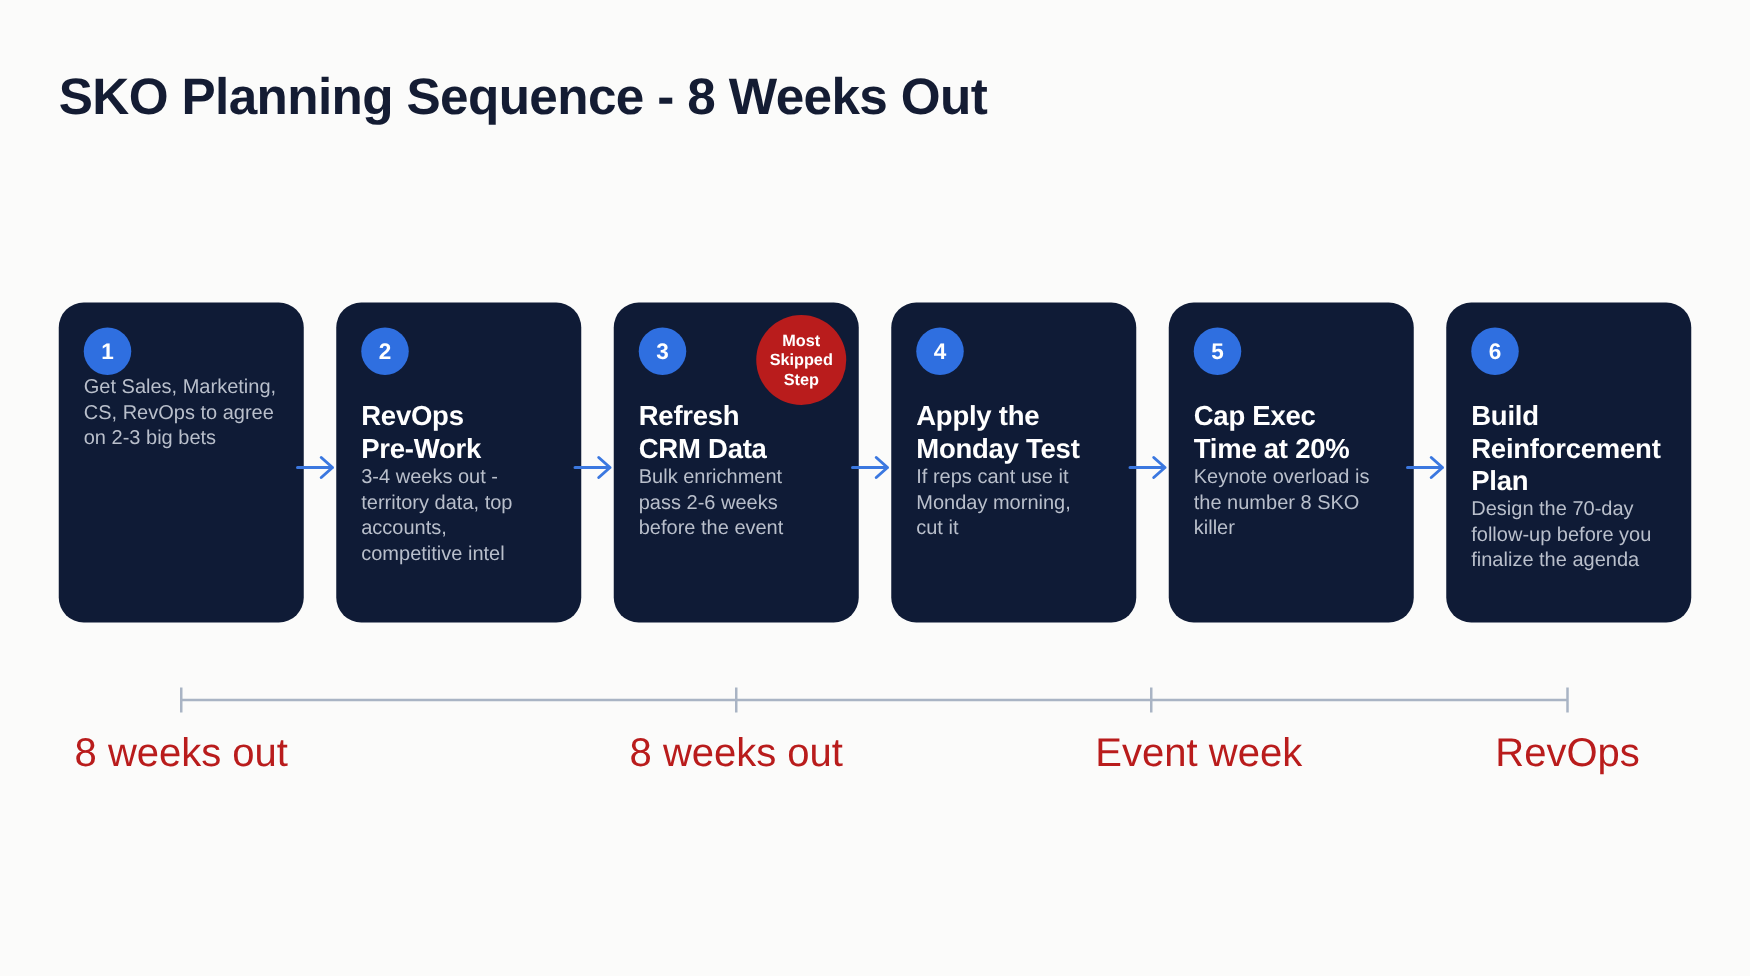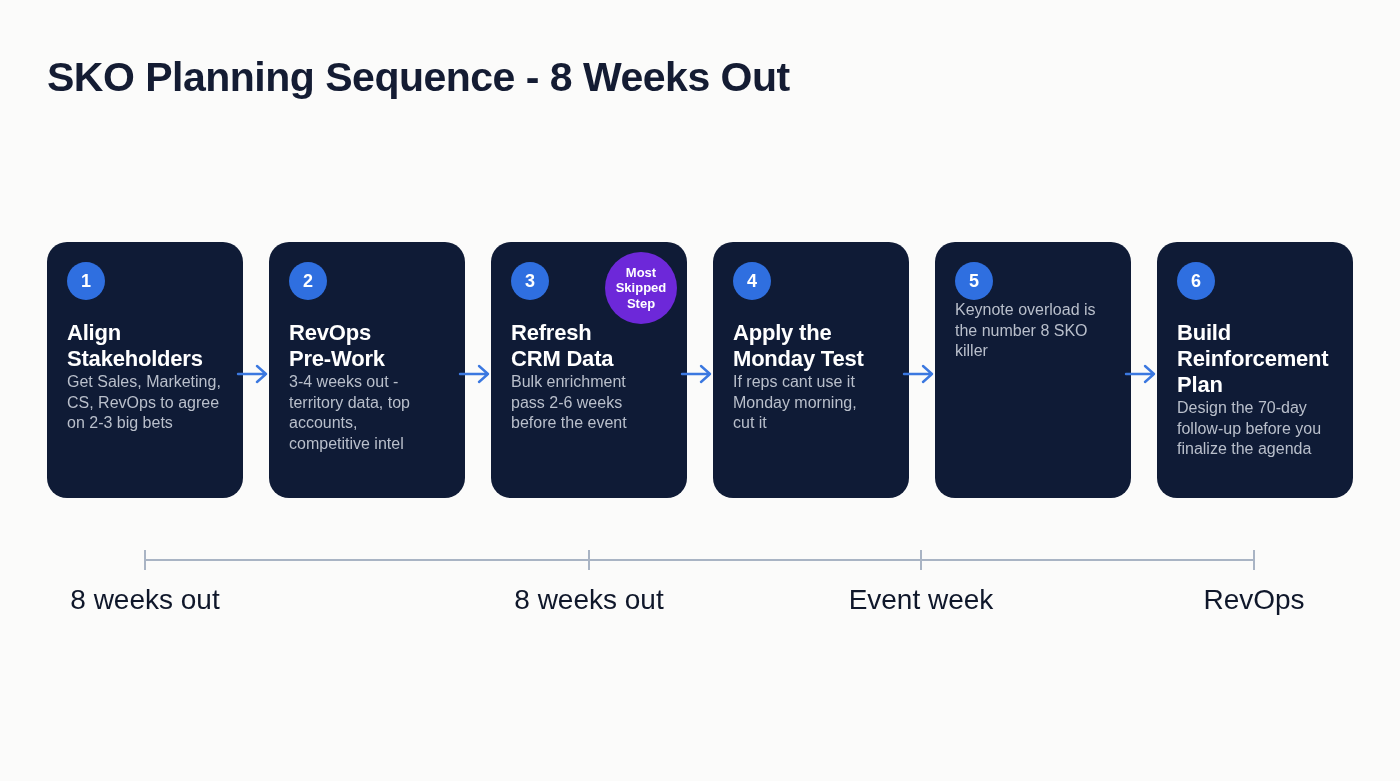--- a/index.html
+++ b/index.html
@@ -62,21 +62,21 @@
       line-height: 20.5px;
       white-space: pre-line;
     }
     .badge {
       position: absolute;
       top: 10px;
       right: 10px;
       width: 72px;
       height: 72px;
       border-radius: 50%;
-      background: #6d28d9;
+      background: #b91c1c;
       color: #ffffff;
       font-weight: 700;
       font-size: 13px;
       line-height: 15.5px;
       text-align: center;
       display: flex;
       align-items: center;
       justify-content: center;
       white-space: pre-line;
     }
@@ -90,35 +90,33 @@
       position: absolute;
       left: 0;
       top: 0;
       width: 1400px;
       height: 781px;
       pointer-events: none;
     }
     .tl-label {
       position: absolute;
       top: 584px;
-      color: #0f172a;
-      font-size: 28px;
+      color: #b91c1c;
+      font-size: 32px;
       transform: translateX(-50%);
       white-space: nowrap;
     }
   </style>
 </head>
 <body>
 
 <h1 class="title">SKO Planning Sequence - 8 Weeks Out</h1>
 
 <div class="card" style="left:47px;">
   <div class="step-num">1</div>
-  <div class="card-title">Align
-Stakeholders</div>
   <div class="card-desc">Get Sales, Marketing,
 CS, RevOps to agree
 on 2-3 big bets</div>
 </div>
 
 <div class="card" style="left:269px;">
   <div class="step-num">2</div>
   <div class="card-title">RevOps
 Pre-Work</div>
   <div class="card-desc">3-4 weeks out -
@@ -143,20 +141,22 @@
   <div class="step-num">4</div>
   <div class="card-title">Apply the
 Monday Test</div>
   <div class="card-desc">If reps cant use it
 Monday morning,
 cut it</div>
 </div>
 
 <div class="card" style="left:935px;">
   <div class="step-num">5</div>
+  <div class="card-title">Cap Exec
+Time at 20%</div>
   <div class="card-desc">Keynote overload is
 the number 8 SKO
 killer</div>
 </div>
 
 <div class="card" style="left:1157px;">
   <div class="step-num">6</div>
   <div class="card-title">Build
 Reinforcement
 Plan</div>
@@ -184,14 +184,14 @@
 <svg class="timeline" viewBox="0 0 1400 781">
   <line x1="145" y1="560" x2="1254" y2="560" stroke="#a9b4c4" stroke-width="2"></line>
   <line x1="145" y1="550" x2="145" y2="570" stroke="#a9b4c4" stroke-width="2"></line>
   <line x1="589" y1="550" x2="589" y2="570" stroke="#a9b4c4" stroke-width="2"></line>
   <line x1="921" y1="550" x2="921" y2="570" stroke="#a9b4c4" stroke-width="2"></line>
   <line x1="1254" y1="550" x2="1254" y2="570" stroke="#a9b4c4" stroke-width="2"></line>
 </svg>
 
 <div class="tl-label" style="left:145px;">8 weeks out</div>
 <div class="tl-label" style="left:589px;">8 weeks out</div>
-<div class="tl-label" style="left:921px;">Event week</div>
+<div class="tl-label" style="left:959px;">Event week</div>
 <div class="tl-label" style="left:1254px;">RevOps</div>
 
 </body></html>

